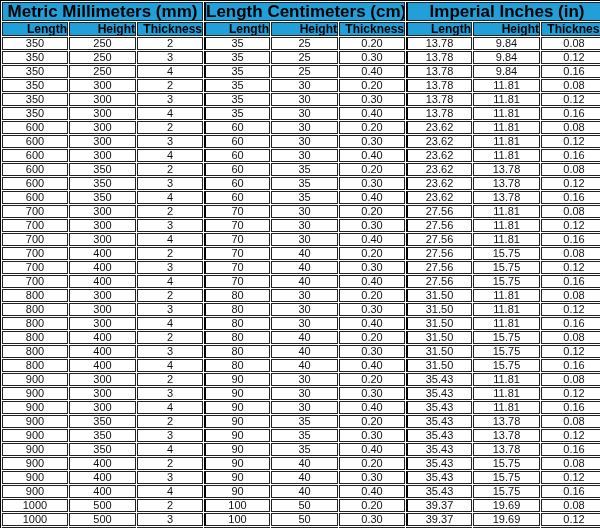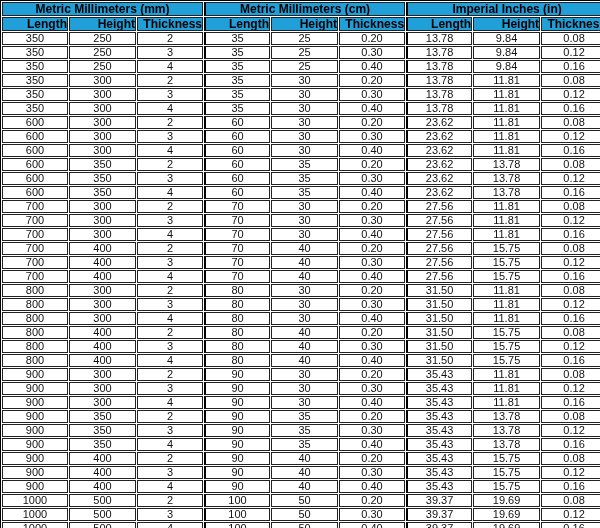--- a/index.html
+++ b/index.html
@@ -21,21 +21,21 @@
     vertical-align: middle;
     padding: 0;
     line-height: 1;
     white-space: nowrap;
     overflow: hidden;
   }
   thead th.group-title {
     background: #219fd9;
     color: #000000;
     font-weight: bold;
-    font-size: 12px;
+    font-size: 17px;
     height: 13px;
   }
   thead th.sub-header {
     background: #219fd9;
     color: #000000;
     font-weight: bold;
     font-size: 12px;
     height: 13px;
     text-align: right;
   }
@@ -58,21 +58,21 @@
     <col style="width:66px">
       <col style="width:67px">
       <col style="width:66px">
     <col style="width:66px">
       <col style="width:67px">
       <col style="width:66px">
   </colgroup>
   <thead>
     <tr>
       <th class="group-title" colspan="3">Metric Millimeters (mm)</th>
-      <th class="group-title grp" colspan="3">Metric Millimeters (cm)</th>
+      <th class="group-title grp" colspan="3">Length Centimeters (cm)</th>
       <th class="group-title grp" colspan="3">Imperial Inches (in)</th>
     </tr>
     <tr>
       <th class="sub-header">Length</th>
       <th class="sub-header">Height</th>
       <th class="sub-header">Thickness</th>
       <th class="sub-header grp">Length</th>
       <th class="sub-header">Height</th>
       <th class="sub-header">Thickness</th>
       <th class="sub-header grp">Length</th>

